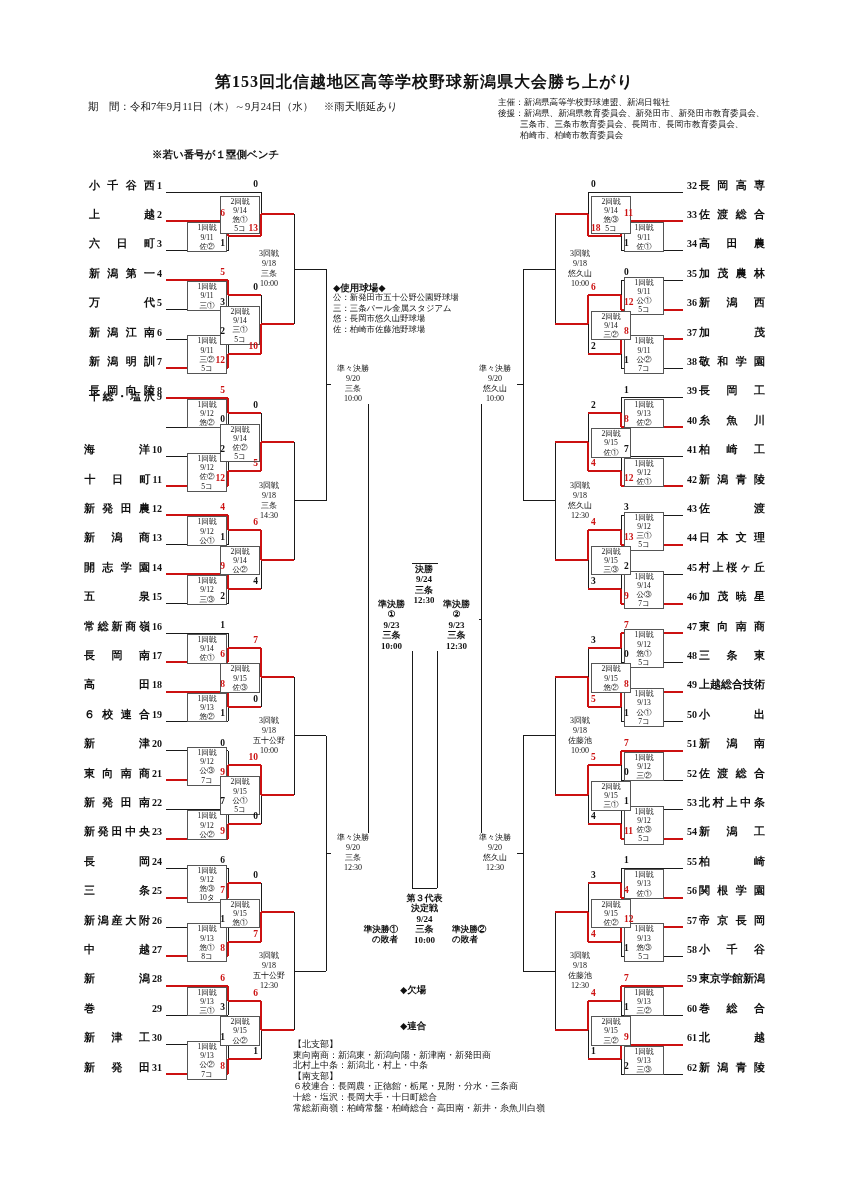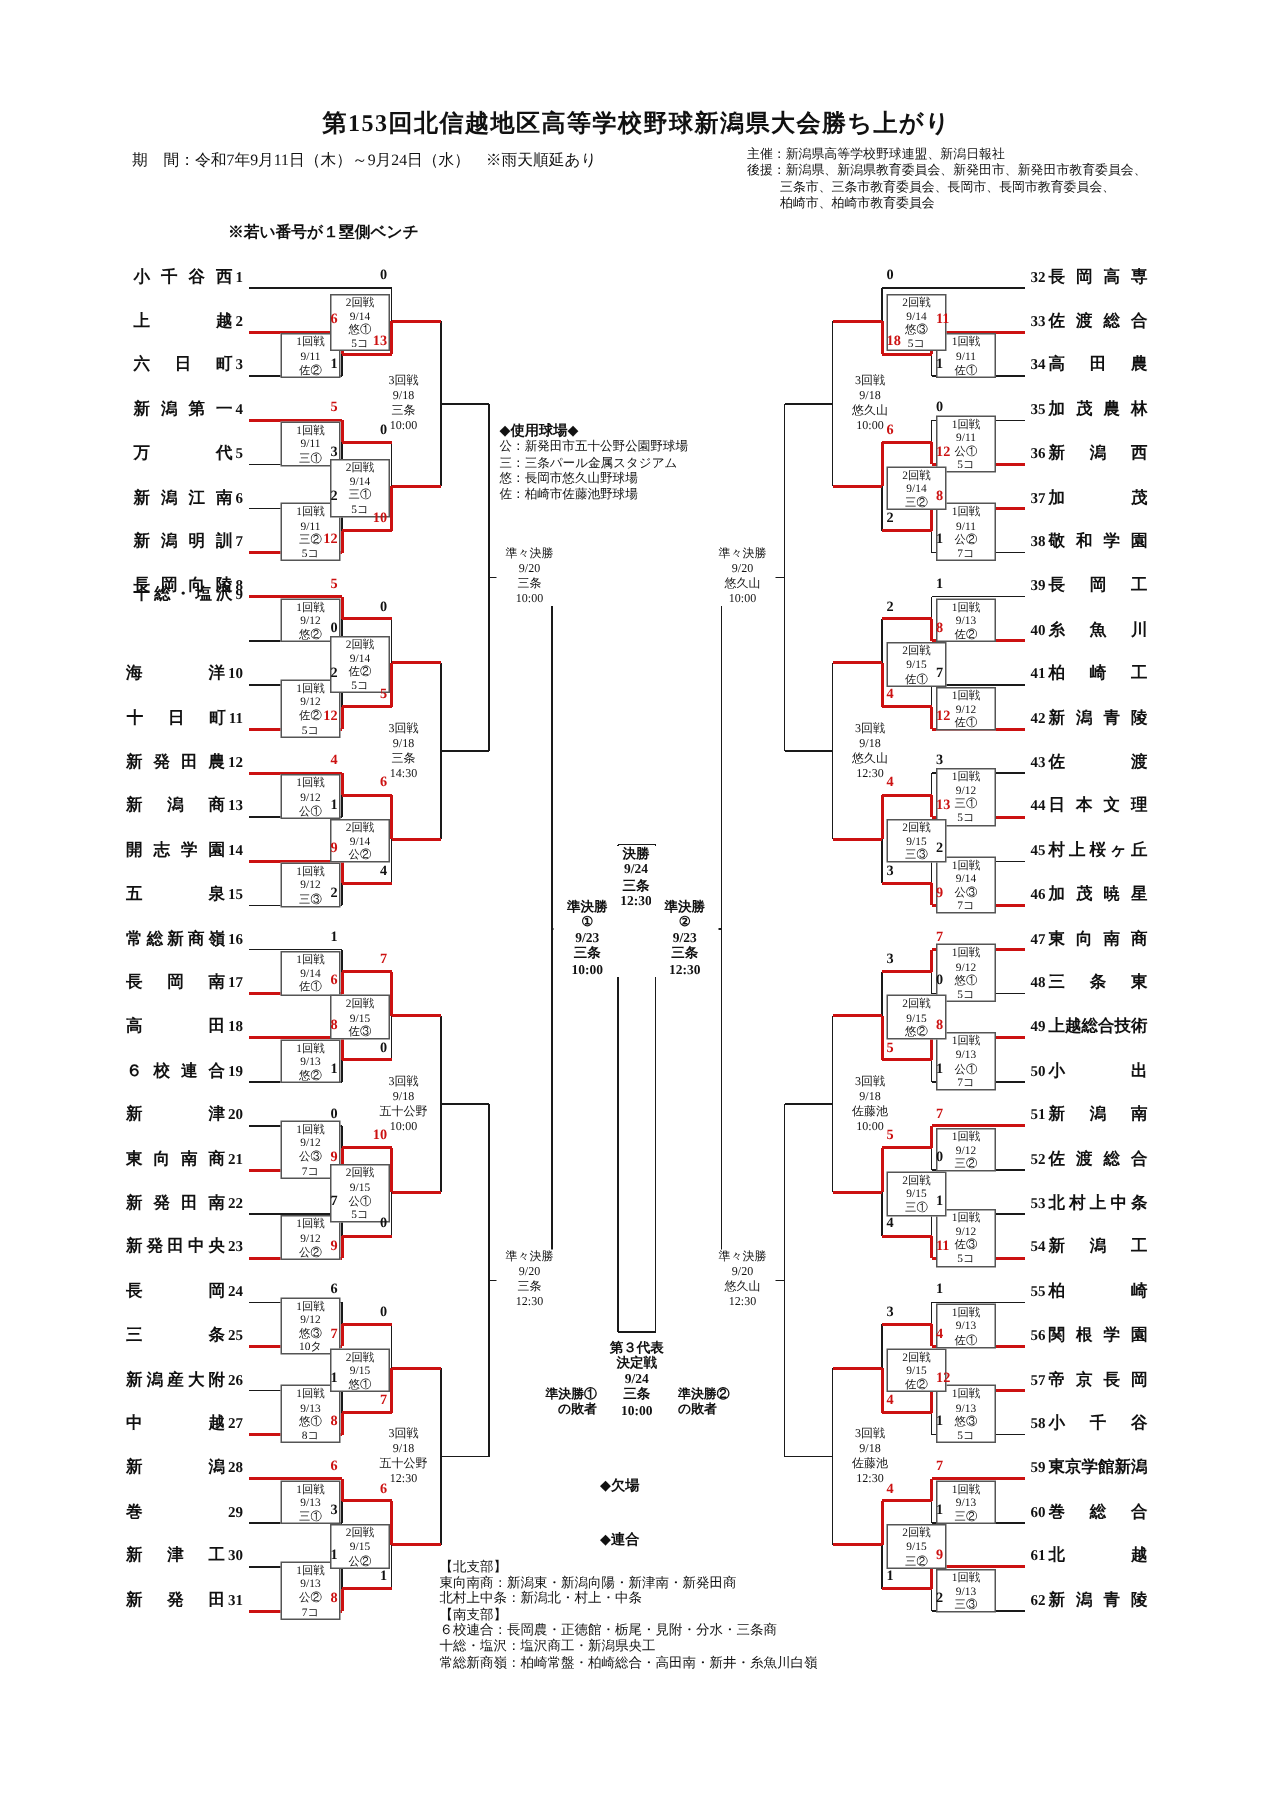--- a/index.html
+++ b/index.html
@@ -104,21 +104,21 @@
 
   <div class="note absent">◆欠場</div>
   <div class="note combined">◆連合</div>
 
   <div class="legend">
     <div>【北支部】</div>
     <div>東向南商：新潟東・新潟向陽・新津南・新発田商</div>
     <div>北村上中条：新潟北・村上・中条</div>
     <div>【南支部】</div>
     <div>６校連合：長岡農・正徳館・栃尾・見附・分水・三条商</div>
-    <div>十総・塩沢：塩沢商工・新潟県央工</div>
+    <div>十総・塩沢：長岡大手・十日町総合</div>
     <div>常総新商嶺：柏崎常盤・柏崎総合・高田南・新井・糸魚川白嶺</div>
   </div>
 
   <svg id="lines" width="849" height="1200" shape-rendering="crispEdges">
     <path id="pb" fill="none" stroke="#1a1a1a" stroke-width="1" d="M166 192L261 192 M166 221.4L228 221.4 M166 250.8L228 250.8 M166 280.2L228 280.2 M166 309.6L228 309.6 M166 339L228 339 M166 368.4L228 368.4 M166 397.79999999999995L228 397.79999999999995 M166 427.2L228 427.2 M166 456.59999999999997L228 456.59999999999997 M166 486L228 486 M166 515.4L228 515.4 M166 544.8L228 544.8 M166 574.2L228 574.2 M166 603.5999999999999L228 603.5999999999999 M166 633L228 633 M166 662.4L228 662.4 M166 691.8L228 691.8 M166 721.1999999999999L228 721.1999999999999 M166 750.6L228 750.6 M166 780L228 780 M166 809.4L228 809.4 M166 838.8L228 838.8 M166 868.1999999999999L228 868.1999999999999 M166 897.5999999999999L228 897.5999999999999 M166 927L228 927 M166 956.4L228 956.4 M166 985.8L228 985.8 M166 1015.1999999999999L228 1015.1999999999999 M166 1044.6L228 1044.6 M166 1074L228 1074 M228 221.4L228 250.8 M228 236.10000000000002L261 236.10000000000002 M261 192L261 236.10000000000002 M261 214.05L294 214.05 M228 280.2L228 309.6 M228 294.9L261 294.9 M228 339L228 368.4 M228 353.7L261 353.7 M261 294.9L261 353.7 M261 324.29999999999995L294 324.29999999999995 M228 397.79999999999995L228 427.2 M228 412.5L261 412.5 M228 456.59999999999997L228 486 M228 471.29999999999995L261 471.29999999999995 M261 412.5L261 471.29999999999995 M261 441.9L294 441.9 M228 515.4L228 544.8 M228 530.0999999999999L261 530.0999999999999 M228 574.2L228 603.5999999999999 M228 588.9L261 588.9 M261 530.0999999999999L261 588.9 M261 559.5L294 559.5 M228 633L228 662.4 M228 647.7L261 647.7 M228 691.8L228 721.1999999999999 M228 706.5L261 706.5 M261 647.7L261 706.5 M261 677.1L294 677.1 M228 750.6L228 780 M228 765.3L261 765.3 M228 809.4L228 838.8 M228 824.0999999999999L261 824.0999999999999 M261 765.3L261 824.0999999999999 M261 794.6999999999999L294 794.6999999999999 M228 868.1999999999999L228 897.5999999999999 M228 882.8999999999999L261 882.8999999999999 M228 927L228 956.4 M228 941.7L261 941.7 M261 882.8999999999999L261 941.7 M261 912.3L294 912.3 M228 985.8L228 1015.1999999999999 M228 1000.5L261 1000.5 M228 1044.6L228 1074 M228 1059.3L261 1059.3 M261 1000.5L261 1059.3 M261 1029.9L294 1029.9 M294 214.05L294 324.29999999999995 M294 269.17499999999995L326 269.17499999999995 M294 441.9L294 559.5 M294 500.7L326 500.7 M294 677.1L294 794.6999999999999 M294 735.9L326 735.9 M294 912.3L294 1029.9 M294 971.1L326 971.1 M326 269.17499999999995L326 500.7 M326 384.9375L368 384.9375 M326 735.9L326 971.1 M326 853.5L368 853.5 M368 384.9375L368 853.5 M368 619.21875L412 619.21875 M683 192L588 192 M683 221.4L621 221.4 M683 250.8L621 250.8 M683 280.2L621 280.2 M683 309.6L621 309.6 M683 339L621 339 M683 368.4L621 368.4 M683 397.79999999999995L621 397.79999999999995 M683 427.2L621 427.2 M683 456.59999999999997L621 456.59999999999997 M683 486L621 486 M683 515.4L621 515.4 M683 544.8L621 544.8 M683 574.2L621 574.2 M683 603.5999999999999L621 603.5999999999999 M683 633L621 633 M683 662.4L621 662.4 M683 691.8L621 691.8 M683 721.1999999999999L621 721.1999999999999 M683 750.6L621 750.6 M683 780L621 780 M683 809.4L621 809.4 M683 838.8L621 838.8 M683 868.1999999999999L621 868.1999999999999 M683 897.5999999999999L621 897.5999999999999 M683 927L621 927 M683 956.4L621 956.4 M683 985.8L621 985.8 M683 1015.1999999999999L621 1015.1999999999999 M683 1044.6L621 1044.6 M683 1074L621 1074 M621 221.4L621 250.8 M621 236.10000000000002L588 236.10000000000002 M588 192L588 236.10000000000002 M588 214.05L555 214.05 M621 280.2L621 309.6 M621 294.9L588 294.9 M621 339L621 368.4 M621 353.7L588 353.7 M588 294.9L588 353.7 M588 324.29999999999995L555 324.29999999999995 M621 397.79999999999995L621 427.2 M621 412.5L588 412.5 M621 456.59999999999997L621 486 M621 471.29999999999995L588 471.29999999999995 M588 412.5L588 471.29999999999995 M588 441.9L555 441.9 M621 515.4L621 544.8 M621 530.0999999999999L588 530.0999999999999 M621 574.2L621 603.5999999999999 M621 588.9L588 588.9 M588 530.0999999999999L588 588.9 M588 559.5L555 559.5 M621 633L621 662.4 M621 647.7L588 647.7 M621 691.8L621 721.1999999999999 M621 706.5L588 706.5 M588 647.7L588 706.5 M588 677.1L555 677.1 M621 750.6L621 780 M621 765.3L588 765.3 M621 809.4L621 838.8 M621 824.0999999999999L588 824.0999999999999 M588 765.3L588 824.0999999999999 M588 794.6999999999999L555 794.6999999999999 M621 868.1999999999999L621 897.5999999999999 M621 882.8999999999999L588 882.8999999999999 M621 927L621 956.4 M621 941.7L588 941.7 M588 882.8999999999999L588 941.7 M588 912.3L555 912.3 M621 985.8L621 1015.1999999999999 M621 1000.5L588 1000.5 M621 1044.6L621 1074 M621 1059.3L588 1059.3 M588 1000.5L588 1059.3 M588 1029.9L555 1029.9 M555 214.05L555 324.29999999999995 M555 269.17499999999995L523 269.17499999999995 M555 441.9L555 559.5 M555 500.7L523 500.7 M555 677.1L555 794.6999999999999 M555 735.9L523 735.9 M555 912.3L555 1029.9 M555 971.1L523 971.1 M523 269.17499999999995L523 500.7 M523 384.9375L481 384.9375 M523 735.9L523 971.1 M523 853.5L481 853.5 M481 384.9375L481 853.5 M481 619.21875L437 619.21875 M412 563L412 619.21875 M437 563L437 619.21875 M412 563L437 563 M412 651L412 888 M437 651L437 888 M412 888L437 888"></path>
     <path id="pr" fill="none" stroke="#cc1111" stroke-width="2" d="M166 221.4L228 221.4 M228 221.4L228 236.10000000000002 M228 236.10000000000002L261 236.10000000000002 M228 236.10000000000002L261 236.10000000000002 M261 236.10000000000002L261 214.05 M261 214.05L294 214.05 M166 280.2L228 280.2 M228 280.2L228 294.9 M228 294.9L261 294.9 M166 368.4L228 368.4 M228 368.4L228 353.7 M228 353.7L261 353.7 M228 353.7L261 353.7 M261 353.7L261 324.29999999999995 M261 324.29999999999995L294 324.29999999999995 M166 397.79999999999995L228 397.79999999999995 M228 397.79999999999995L228 412.5 M228 412.5L261 412.5 M166 486L228 486 M228 486L228 471.29999999999995 M228 471.29999999999995L261 471.29999999999995 M228 471.29999999999995L261 471.29999999999995 M261 471.29999999999995L261 441.9 M261 441.9L294 441.9 M166 515.4L228 515.4 M228 515.4L228 530.0999999999999 M228 530.0999999999999L261 530.0999999999999 M166 574.2L228 574.2 M228 574.2L228 588.9 M228 588.9L261 588.9 M228 530.0999999999999L261 530.0999999999999 M261 530.0999999999999L261 559.5 M261 559.5L294 559.5 M166 662.4L228 662.4 M228 662.4L228 647.7 M228 647.7L261 647.7 M166 691.8L228 691.8 M228 691.8L228 706.5 M228 706.5L261 706.5 M228 647.7L261 647.7 M261 647.7L261 677.1 M261 677.1L294 677.1 M166 780L228 780 M228 780L228 765.3 M228 765.3L261 765.3 M166 838.8L228 838.8 M228 838.8L228 824.0999999999999 M228 824.0999999999999L261 824.0999999999999 M228 765.3L261 765.3 M261 765.3L261 794.6999999999999 M261 794.6999999999999L294 794.6999999999999 M166 897.5999999999999L228 897.5999999999999 M228 897.5999999999999L228 882.8999999999999 M228 882.8999999999999L261 882.8999999999999 M166 956.4L228 956.4 M228 956.4L228 941.7 M228 941.7L261 941.7 M228 941.7L261 941.7 M261 941.7L261 912.3 M261 912.3L294 912.3 M166 985.8L228 985.8 M228 985.8L228 1000.5 M228 1000.5L261 1000.5 M166 1074L228 1074 M228 1074L228 1059.3 M228 1059.3L261 1059.3 M228 1000.5L261 1000.5 M261 1000.5L261 1029.9 M261 1029.9L294 1029.9 M683 221.4L621 221.4 M621 221.4L621 236.10000000000002 M621 236.10000000000002L588 236.10000000000002 M621 236.10000000000002L588 236.10000000000002 M588 236.10000000000002L588 214.05 M588 214.05L555 214.05 M683 309.6L621 309.6 M621 309.6L621 294.9 M621 294.9L588 294.9 M683 339L621 339 M621 339L621 353.7 M621 353.7L588 353.7 M621 294.9L588 294.9 M588 294.9L588 324.29999999999995 M588 324.29999999999995L555 324.29999999999995 M683 427.2L621 427.2 M621 427.2L621 412.5 M621 412.5L588 412.5 M683 486L621 486 M621 486L621 471.29999999999995 M621 471.29999999999995L588 471.29999999999995 M621 471.29999999999995L588 471.29999999999995 M588 471.29999999999995L588 441.9 M588 441.9L555 441.9 M683 544.8L621 544.8 M621 544.8L621 530.0999999999999 M621 530.0999999999999L588 530.0999999999999 M683 603.5999999999999L621 603.5999999999999 M621 603.5999999999999L621 588.9 M621 588.9L588 588.9 M621 530.0999999999999L588 530.0999999999999 M588 530.0999999999999L588 559.5 M588 559.5L555 559.5 M683 633L621 633 M621 633L621 647.7 M621 647.7L588 647.7 M683 691.8L621 691.8 M621 691.8L621 706.5 M621 706.5L588 706.5 M621 706.5L588 706.5 M588 706.5L588 677.1 M588 677.1L555 677.1 M683 750.6L621 750.6 M621 750.6L621 765.3 M621 765.3L588 765.3 M683 838.8L621 838.8 M621 838.8L621 824.0999999999999 M621 824.0999999999999L588 824.0999999999999 M621 765.3L588 765.3 M588 765.3L588 794.6999999999999 M588 794.6999999999999L555 794.6999999999999 M683 897.5999999999999L621 897.5999999999999 M621 897.5999999999999L621 882.8999999999999 M621 882.8999999999999L588 882.8999999999999 M683 927L621 927 M621 927L621 941.7 M621 941.7L588 941.7 M621 941.7L588 941.7 M588 941.7L588 912.3 M588 912.3L555 912.3 M683 985.8L621 985.8 M621 985.8L621 1000.5 M621 1000.5L588 1000.5 M683 1044.6L621 1044.6 M621 1044.6L621 1059.3 M621 1059.3L588 1059.3 M621 1000.5L588 1000.5 M588 1000.5L588 1029.9 M588 1029.9L555 1029.9"></path>
   </svg>
 
   <div id="bracket">
       <div class="team" style="top: 178.5px; left: 60px; text-align: right;"><span class="nm">小千谷西</span><span class="sd">1</span></div>

